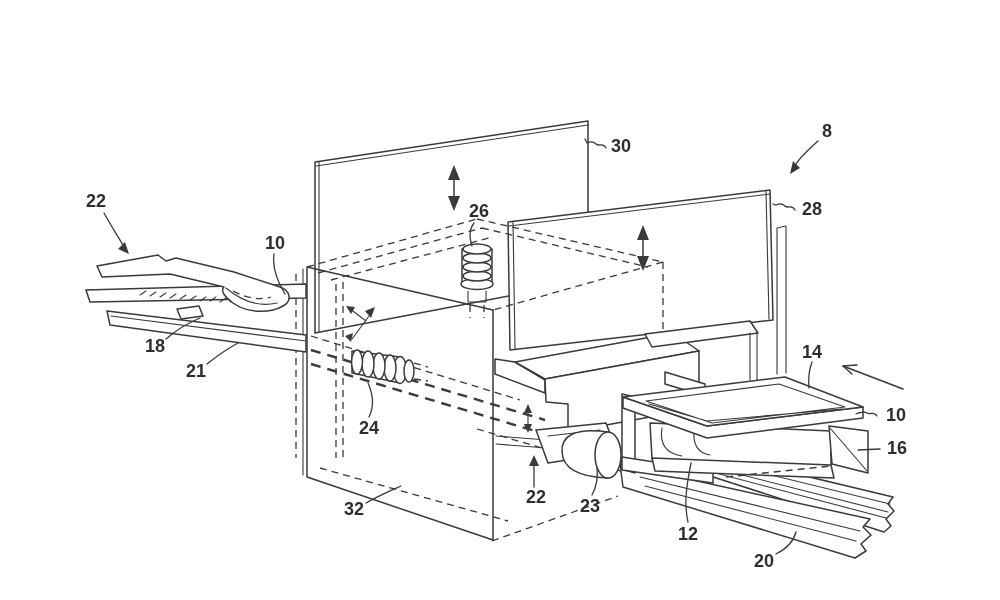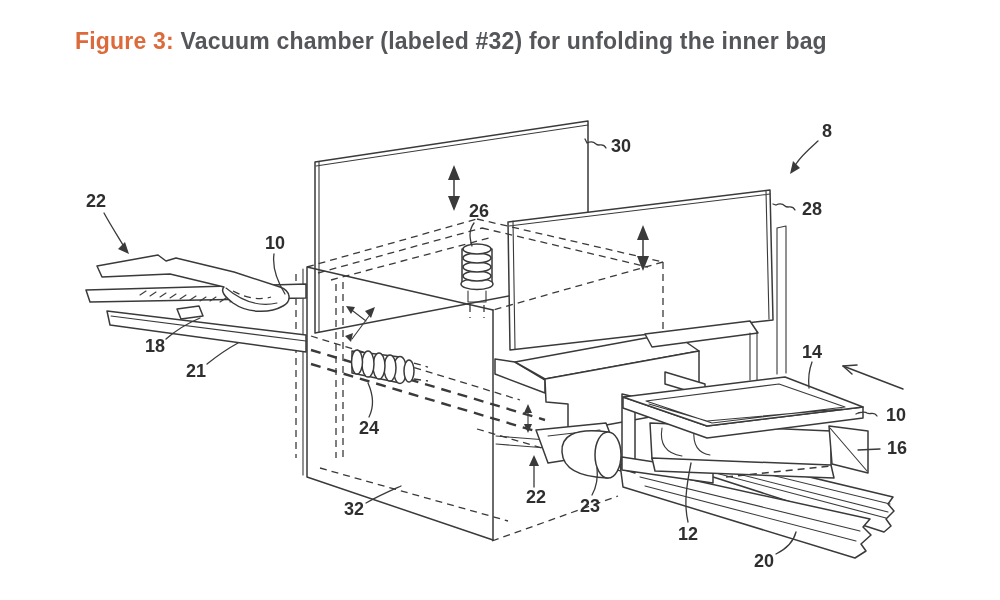--- a/index.html
+++ b/index.html
@@ -17,23 +17,20 @@
   svg .ld{fill:none;stroke:#3a3a3a;stroke-width:1.3;stroke-linecap:round;}
   svg .ah{fill:#3a3a3a;stroke:none;}
   svg text.lbl{font-family:"Liberation Sans",sans-serif;font-weight:bold;font-size:18px;
                fill:#2e2e2e;text-anchor:middle;}
 </style>
 </head>
 <body>
 
 <div id="stage">
 
-  <div id="caption" style="color: rgb(84, 86, 90);">
-    <span class="prefix" style="color: rgb(220, 106, 58);">Figure 3:</span><span> Vacuum chamber (labeled #32) for unfolding the inner bag</span>
-  </div>
 
   <svg width="1000" height="600" viewBox="0 0 1000 600" aria-label="patent drawing">
 
     <g>
       <path class="w" d="M315,162 L588,121 L588,281 L315,333 Z"></path>
       <path class="t" d="M319,162 L319,332 M316,166 L588,125"></path>
       <g>
         <path class="s" d="M454,178 L454,198"></path>
         <path class="ah" d="M454,165 L448,180 L460,180 Z"></path>
         <path class="ah" d="M454,211 L448,196 L460,196 Z"></path>

